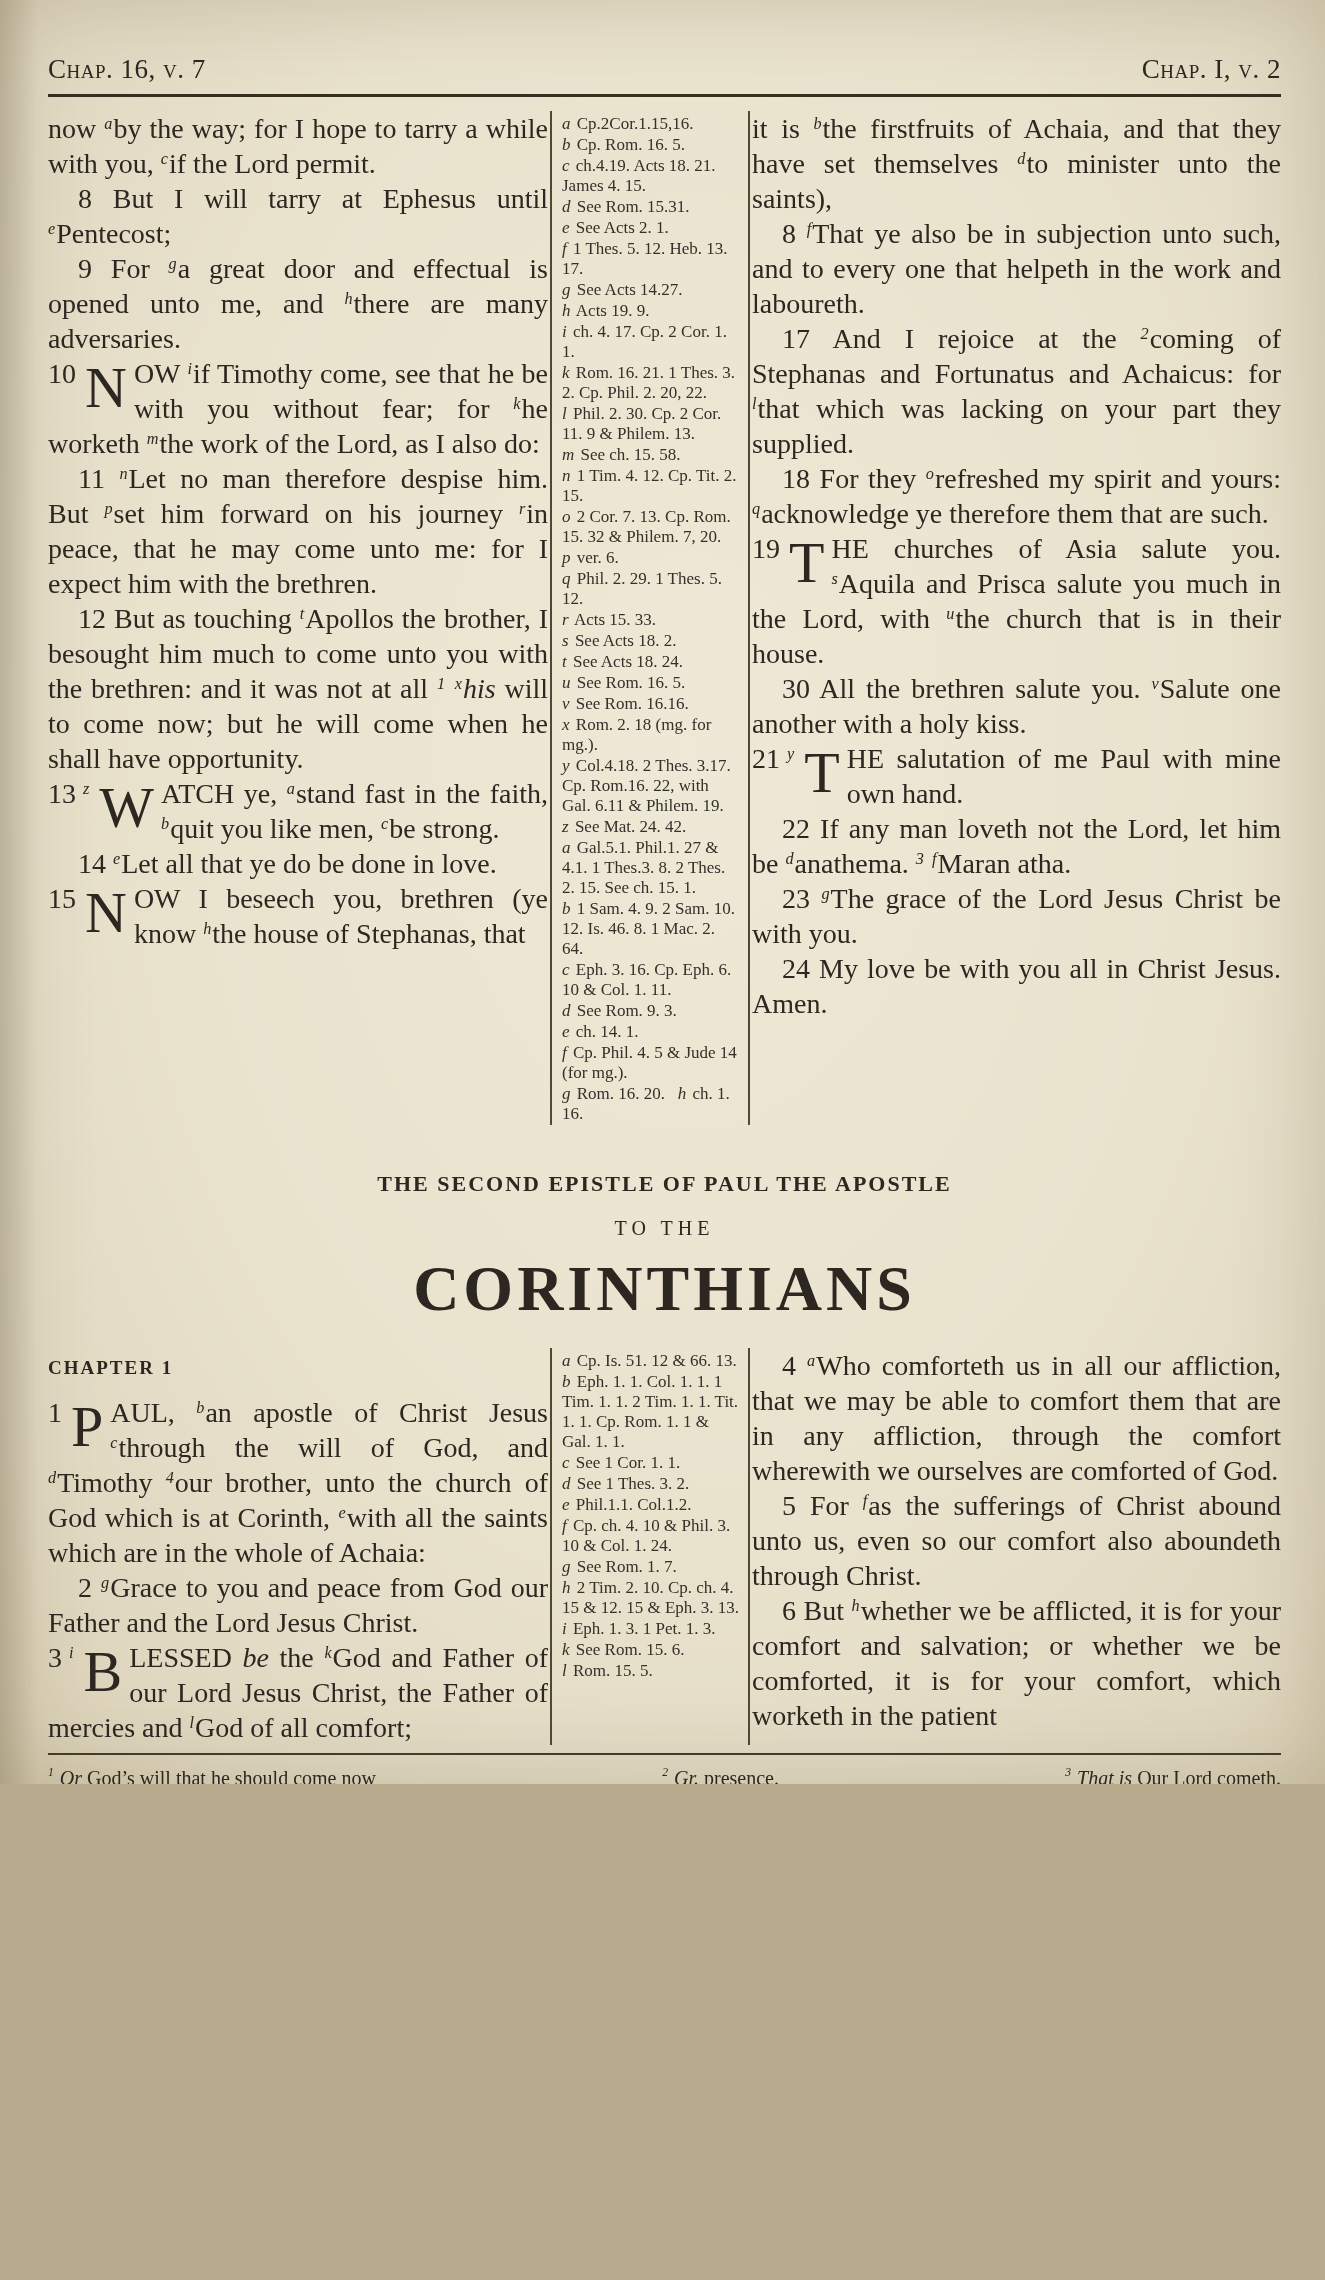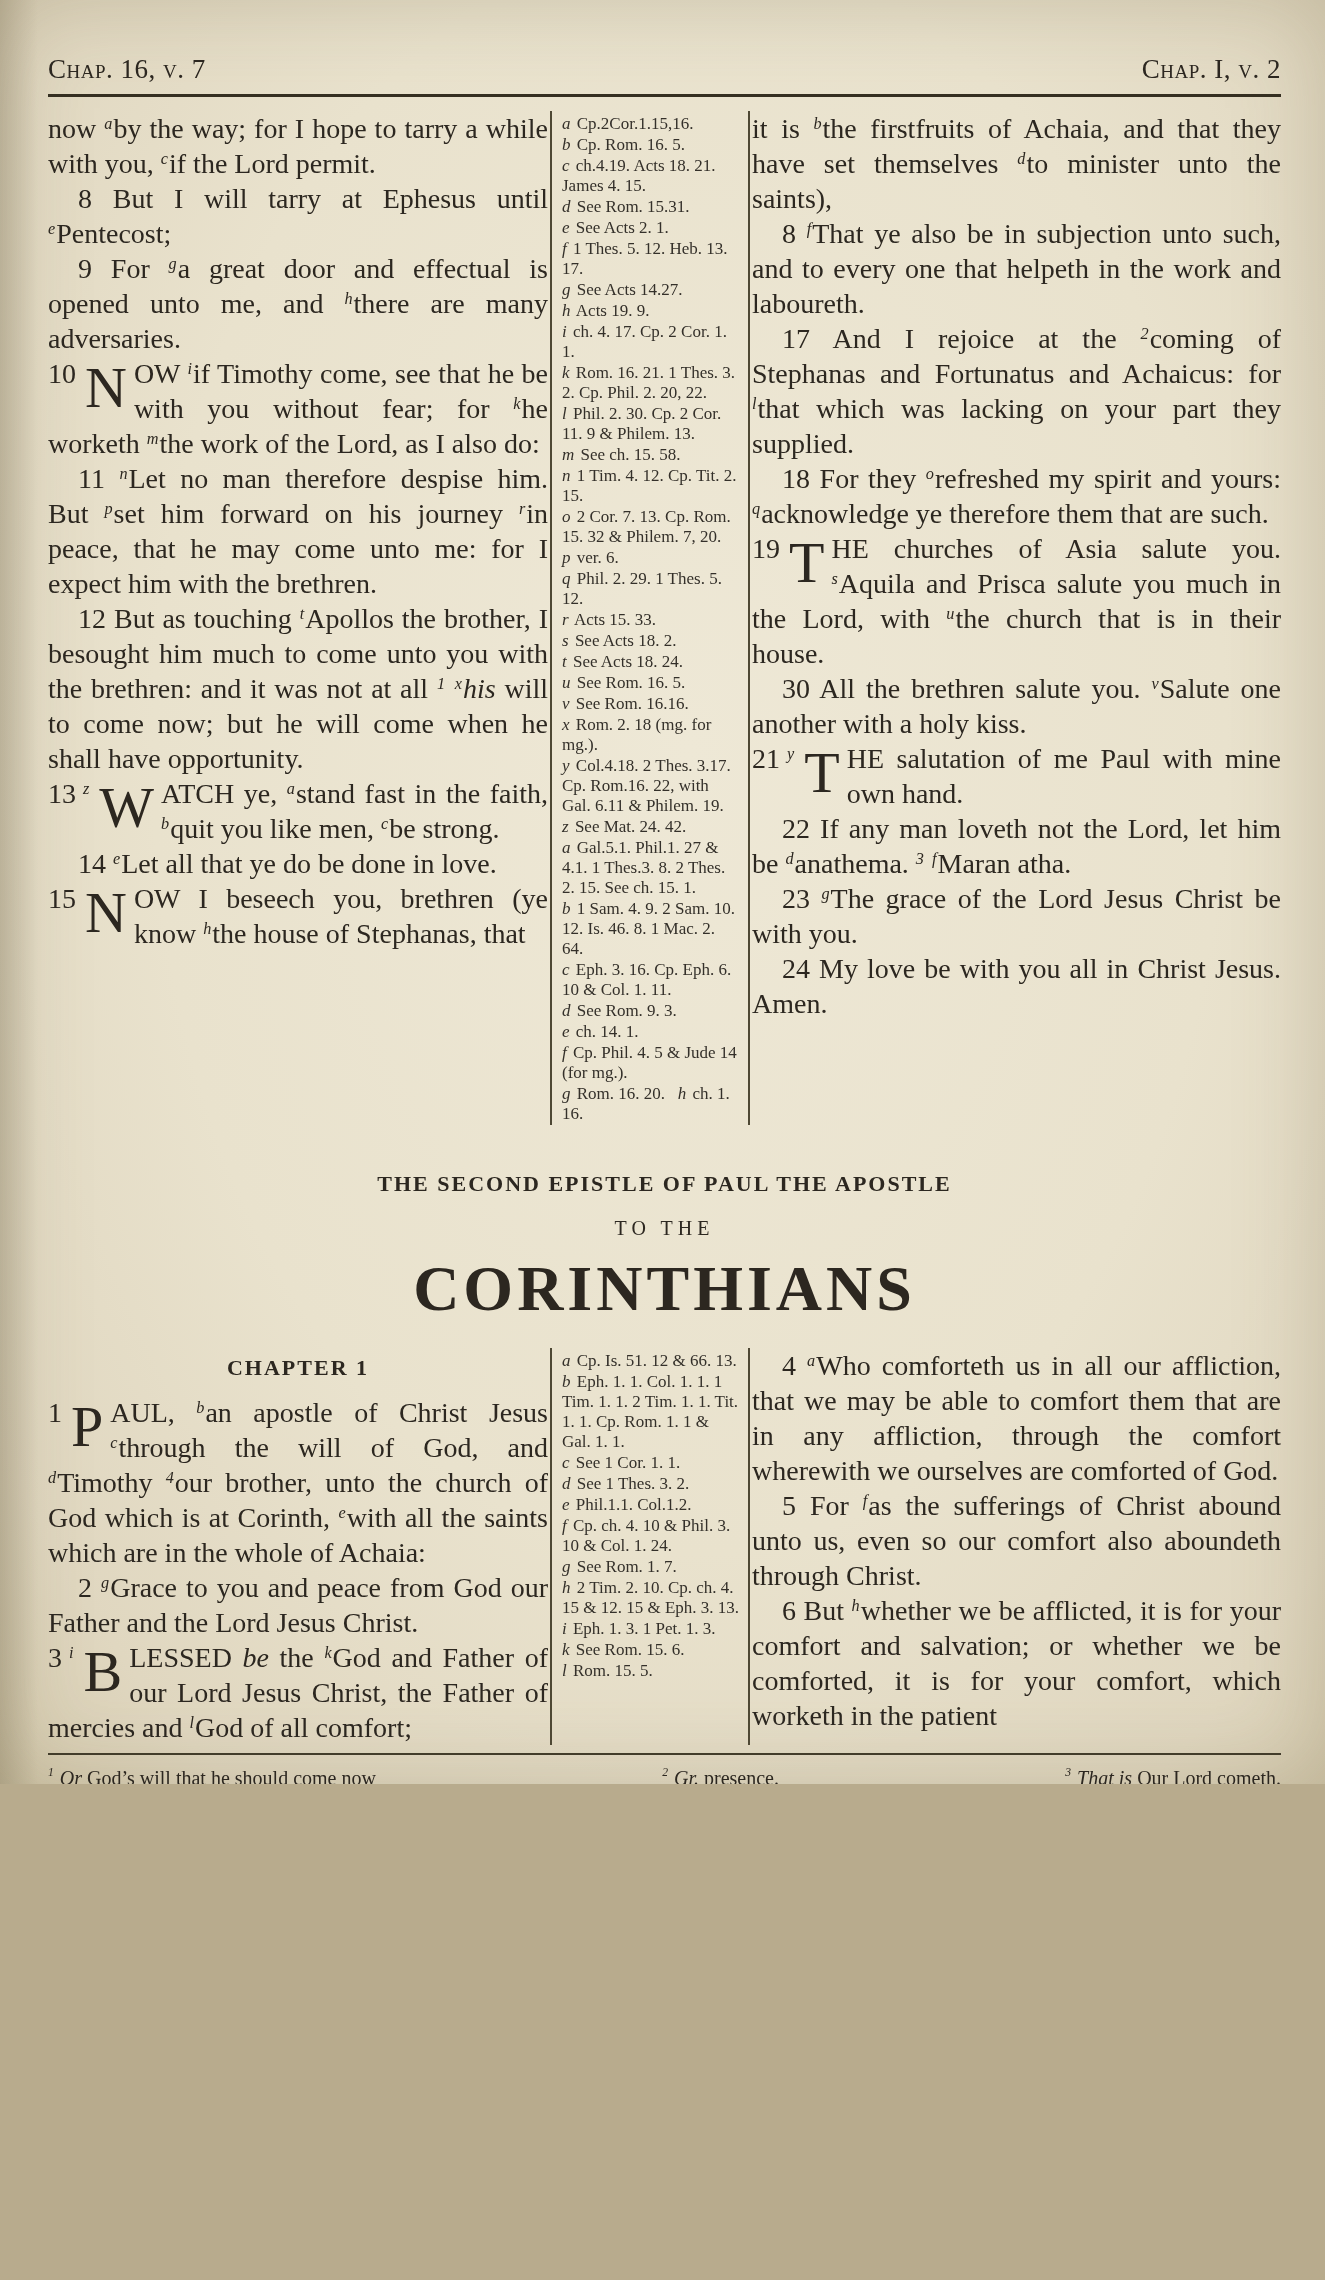--- a/index.html
+++ b/index.html
@@ -47,21 +47,21 @@
   .cap-verse .vnum { float: left; margin-right: 9px; }
   .dropcap { float: left; font-size: 58px; line-height: 60px; margin: 2px 7px 0 0; }
   sup { font-size: 58%; font-style: italic; line-height: 0; vertical-align: 9px; margin-right: 1px; }
 
   
   .title-block { text-align: center; margin-top: 46px; }
   .epistle-line1 { font-size: 22px; font-weight: 700; letter-spacing: 2px; }
   .epistle-line2 { font-size: 20px; letter-spacing: 5px; margin-top: 20px; }
   .epistle-line3 { font-size: 64px; font-weight: 700; letter-spacing: 4px; margin-top: 12px; }
 
-  .chapter-heading { font-size: 22px; font-weight: 700; letter-spacing: 2px; text-align: center; margin: 2px 0 10px; }
+  .chapter-heading { font-size: 19px; font-weight: 700; letter-spacing: 2px; margin: 2px 0 10px; }
 
   .spacer { flex: 1; }
 
   
   .foot-block { margin-top: 8px; }
   .foot-rule { border-top: 2px solid #423c2a; margin-bottom: 10px; }
   .footnote-row { display: flex; justify-content: space-between; font-size: 20px; line-height: 27px; }
   .footnote-row.centered { justify-content: center; }
   .footnote { white-space: nowrap; }
   .page-number { text-align: center; font-size: 28px; font-weight: 700; letter-spacing: 1px; margin-top: 10px; }

